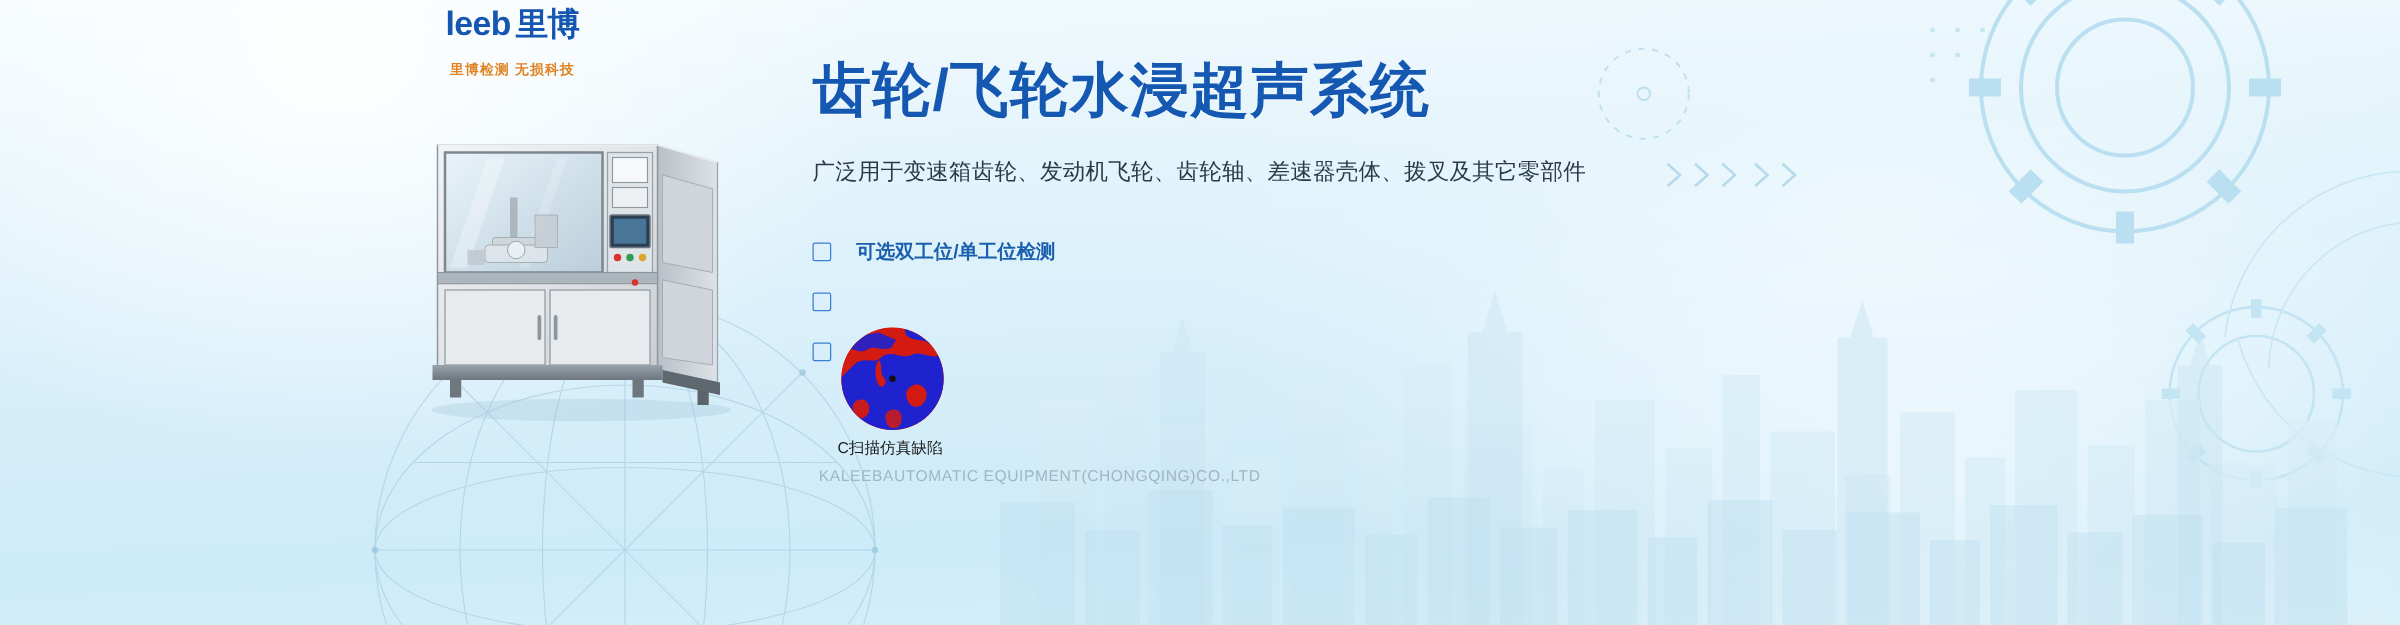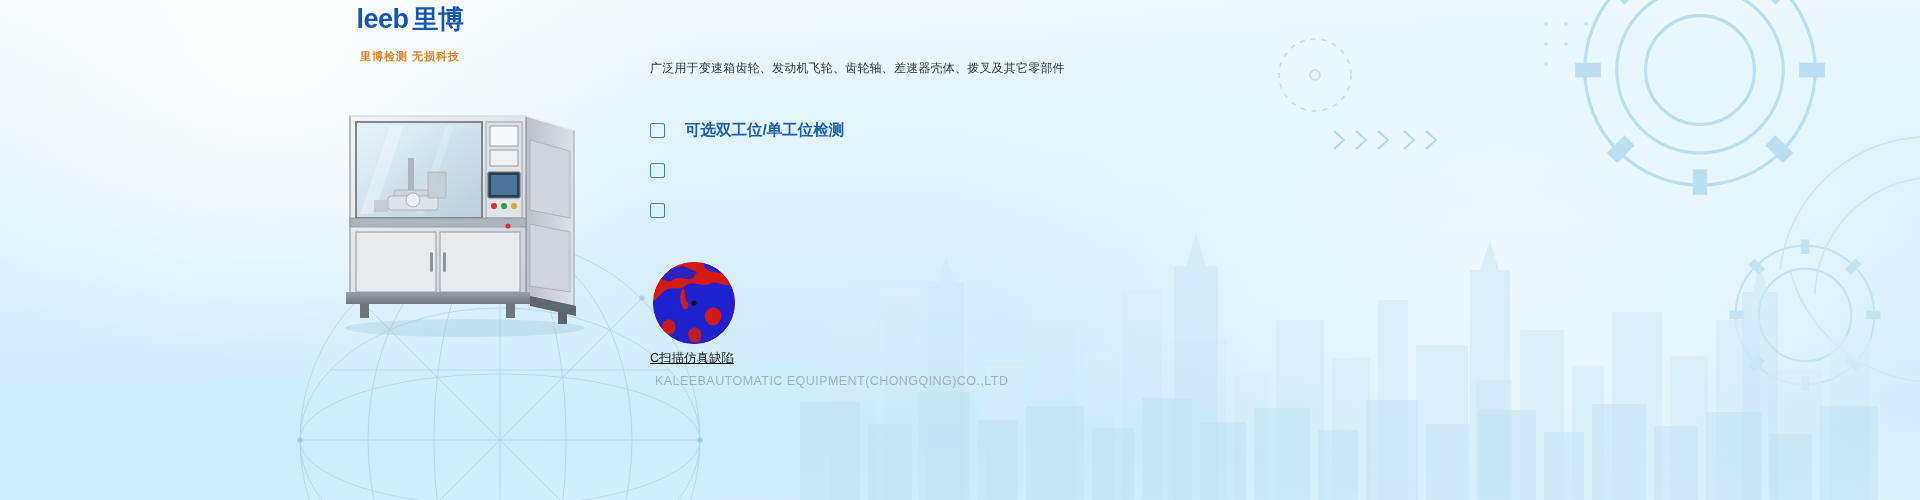--- a/index.html
+++ b/index.html
@@ -58,35 +58,35 @@
   .machine{ position:absolute; left:330px; top:100px; width:270px; height:240px; }
 
   
   .copy{ position:absolute; left:650px; top:46px; width:620px; }
   .title{
     font-size:47px; font-weight:bold; color:#1558b2; letter-spacing:1px;
     white-space:nowrap; line-height:1.1;
     text-shadow:0 1px 0 rgba(255,255,255,.55);
   }
   .subtitle{
-    margin-top:14px; font-size:12px; color:#2b3a48; letter-spacing:.2px;
+    margin-top:27px; font-size:18px; color:#2b3a48; letter-spacing:.2px;
     white-space:nowrap;
   }
   .bullets{ margin-top:36px; }
   .bullet{
     display:flex; align-items:center; height:34px; margin-bottom:6px;
   }
   .chk{
     width:15px; height:15px; border:1.6px solid #3b7fd4; border-radius:2px;
     flex:0 0 15px; margin-right:20px; background:transparent;
   }
   .bullet-text{ font-size:15.5px; color:#1a5fae; font-weight:bold; white-space:nowrap; }
 
   
-  .cscan{ position:absolute; left:653px; top:262px; width:86px;text-decoration:underline; }
+  .cscan{ position:absolute; left:673px; top:262px; width:86px; }
   .cscan-disc{
     width:82px; height:82px; border-radius:50%; position:relative; overflow:hidden;
     background:#d41b12;
   }
   .cscan-caption{
     margin-top:6px; font-size:12.5px; color:#1b1b1b; white-space:nowrap; text-align:center;
     margin-left:-8px;
   }
 
   
@@ -327,20 +327,21 @@
     <path d="M200 196 L246 206 L246 216 L200 206 Z" fill="#5f686f"></path>
 
     <rect x="30" y="204" width="9" height="14" fill="#6f777e"></rect>
     <rect x="176" y="204" width="9" height="14" fill="#6f777e"></rect>
     <rect x="228" y="212" width="9" height="12" fill="#5c656c"></rect>
 
     <path d="M20 16 L196 16 L244 30" fill="none" stroke="#ffffff" stroke-width="1.4" opacity=".8"></path>
   </svg>
 
   <div class="copy">
+    <div class="title">齿轮/飞轮水浸超声系统</div>
     <div class="subtitle">广泛用于变速箱齿轮、发动机飞轮、齿轮轴、差速器壳体、拨叉及其它零部件</div>
 
     <div class="bullets">
       <div class="bullet">
         <span class="chk"></span>
         <span class="bullet-text">可选双工位/单工位检测</span>
       </div>
       <div class="bullet">
         <span class="chk"></span>
       </div>

